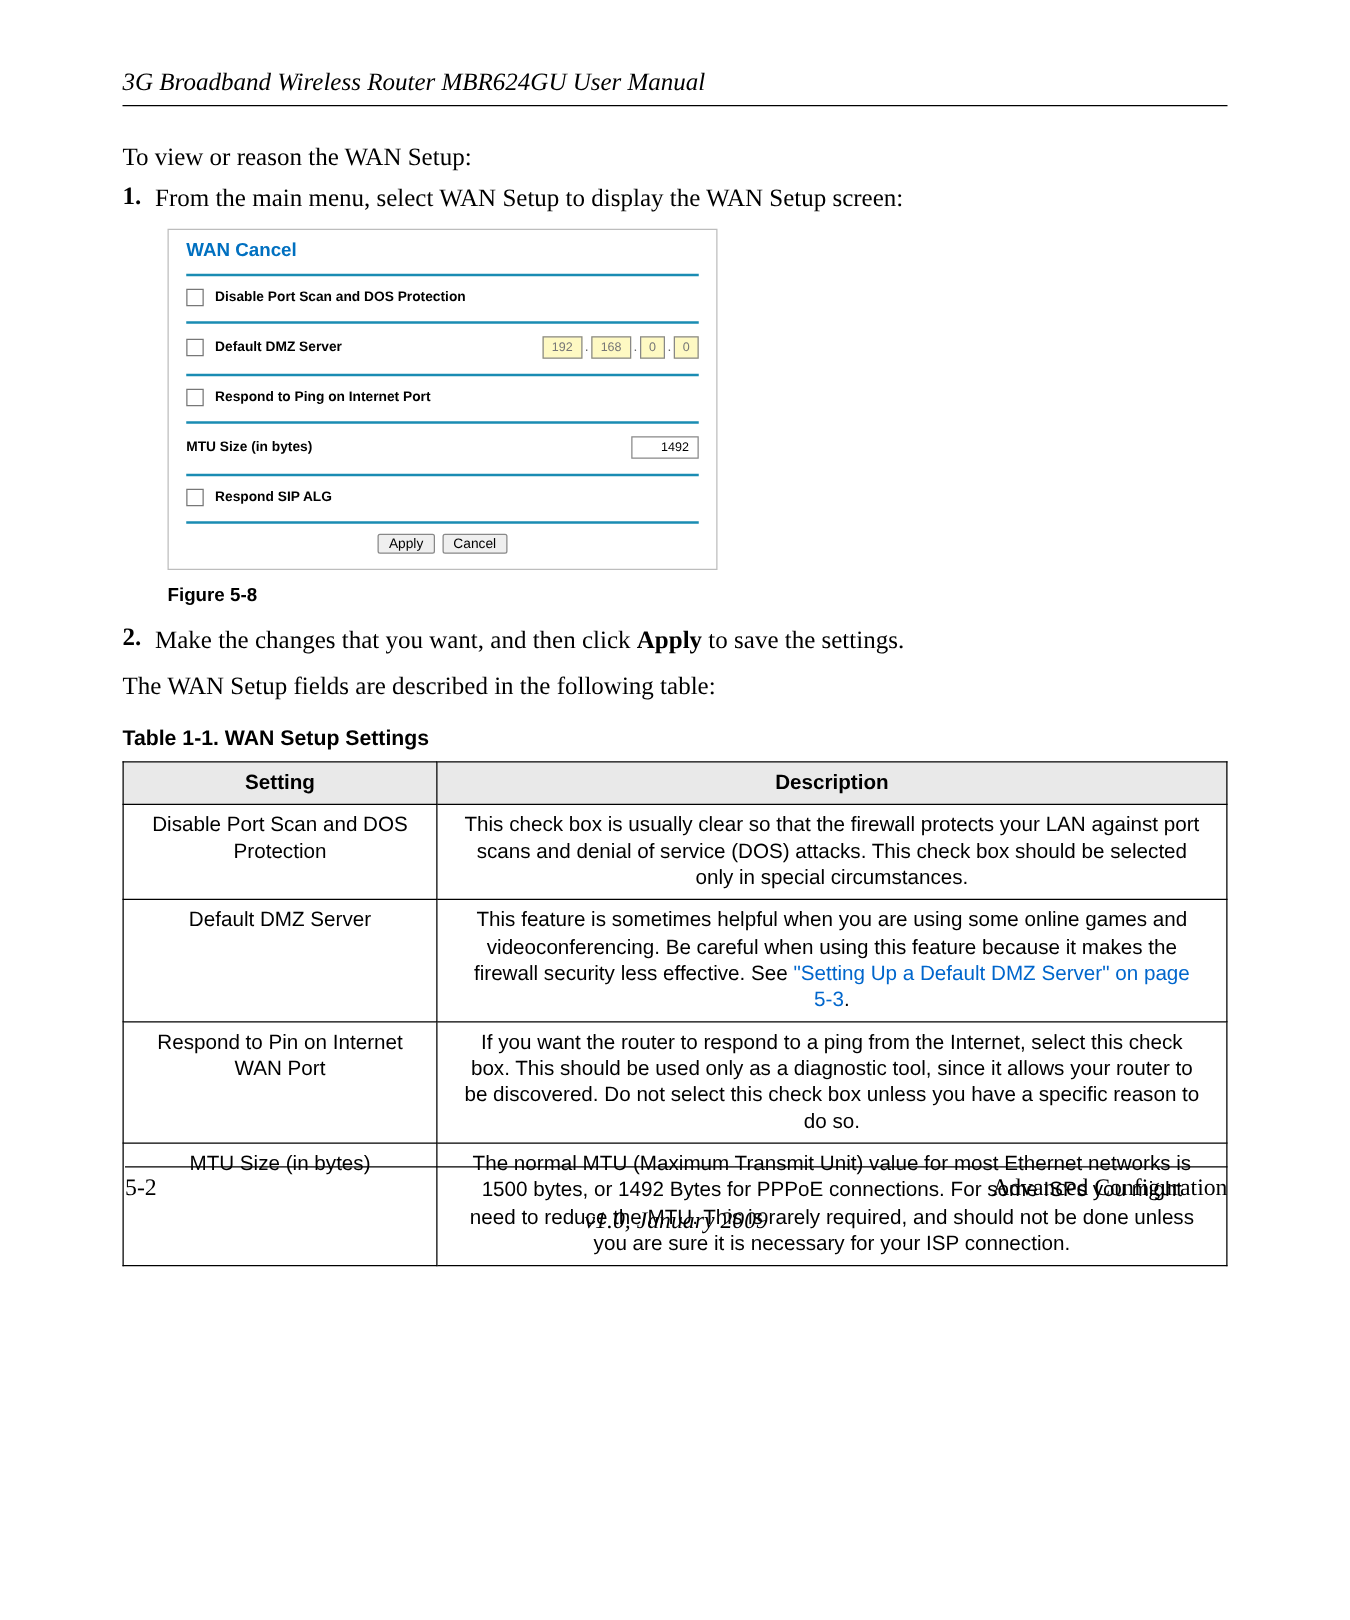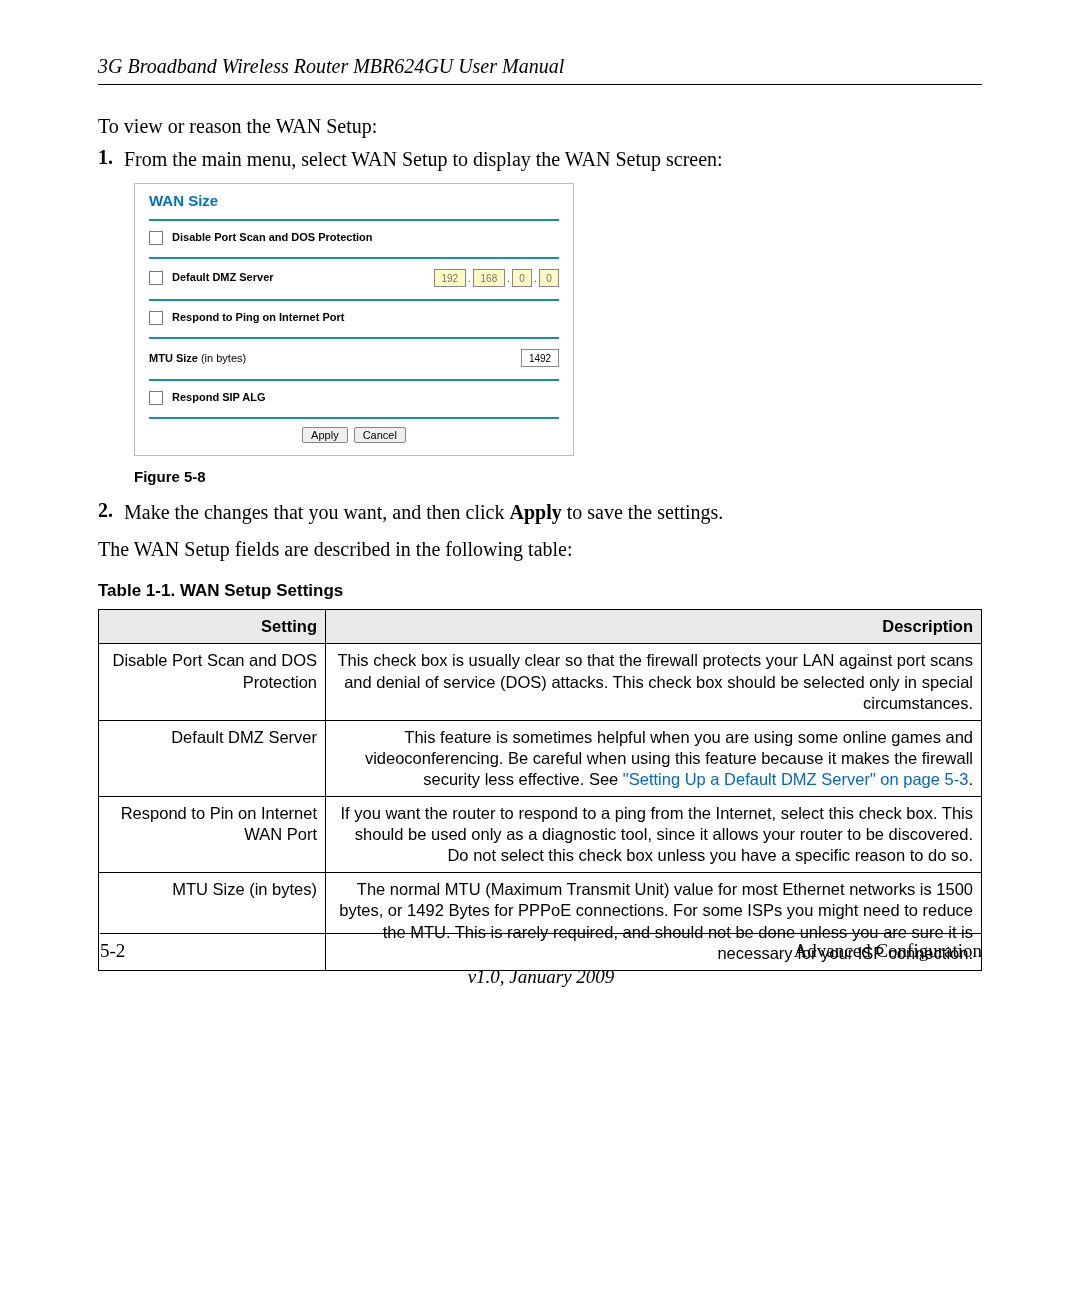--- a/index.html
+++ b/index.html
@@ -52,32 +52,33 @@
     margin-bottom: 2px;
   }
   .teal-line { border-top: 2px solid #1a8cb3; margin: 10px 0 8px 0; }
   .row { display: flex; align-items: center; justify-content: space-between; padding: 2px 0; }
   .chk {
     width: 12px; height: 12px; display: inline-block;
     border: 1px solid #777; background: #fff; margin-right: 6px;
     vertical-align: middle;
   }
   .row-label { font-weight: bold; font-size: 11px; }
-  .row-sub { font-weight: normal; }
+  .row-sub { font-weight: bold; }
   .ip-fields { display: flex; align-items: center; gap: 2px; color:#666; }
   .ip-box {
     width: 30px; height: 16px; border: 1px solid #888;
     font-size: 10px; display: flex; align-items: center; justify-content: center;
     color: #777; background: #fef9c3;
   }
   .ip-box.w { width: 18px; }
   .mtu-box {
     width: 36px; height: 16px; border: 1px solid #888;
     font-size: 10px; display: flex; align-items: center; justify-content: center;
     background: #fff;
+    padding-left: 16px;
   }
   .btns { display: flex; justify-content: center; gap: 6px; margin-top: 8px; }
   .btn {
     font-family: Arial, sans-serif; font-size: 11px;
     border: 1px solid #888; background: #efefef;
     padding: 1px 8px; border-radius: 2px;
   }
   .fig-caption {
     font-family: Arial, Helvetica, sans-serif;
     font-weight: bold; font-size: 15px;
@@ -91,23 +92,23 @@
 
   
   table.settings {
     width: 100%;
     border-collapse: collapse;
     font-family: Arial, Helvetica, sans-serif;
     font-size: 16.5px;
   }
   table.settings th, table.settings td {
     border: 1px solid #000;
-    padding: 6px 8px;
+    padding: 6px 20px;
     vertical-align: top;
-    text-align: right;
+    text-align: center;
     line-height: 1.28;
   }
   table.settings th { background: #e9e9e9; font-weight: bold; }
   table.settings td.setting-col { width: 210px; }
   .link { color: #0066cc; }
 
   
   .footer {
     position: absolute;
     left: 100px; right: 98px; bottom: 40px;
@@ -124,21 +125,21 @@
   <div class="head-rule"></div>
 
   <div class="body-text">To view or reason the WAN Setup:</div>
 
   <div class="step">
     <div class="step-num">1.</div>
     <div class="step-body body-text">From the main menu, select WAN Setup to display the WAN Setup screen:</div>
   </div>
 
   <div class="router-fig">
-    <div class="fig-title">WAN Size</div>
+    <div class="fig-title">WAN Cancel</div>
     <div class="teal-line"></div>
 
     <div class="row">
       <span><span class="chk"></span>
       <span class="row-label">Disable Port Scan and DOS Protection</span></span>
     </div>
     <div class="teal-line"></div>
 
     <div class="row">
       <span><span class="chk"></span>

